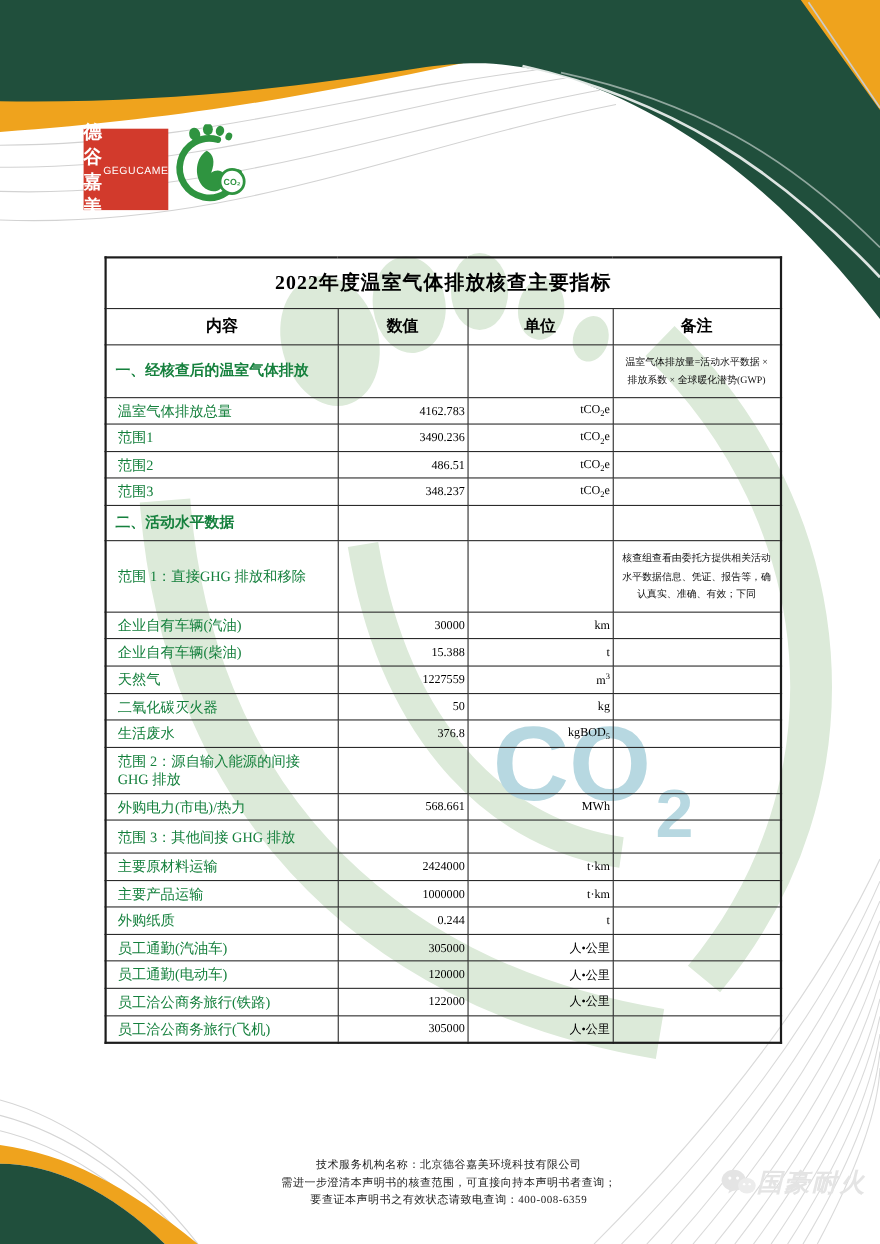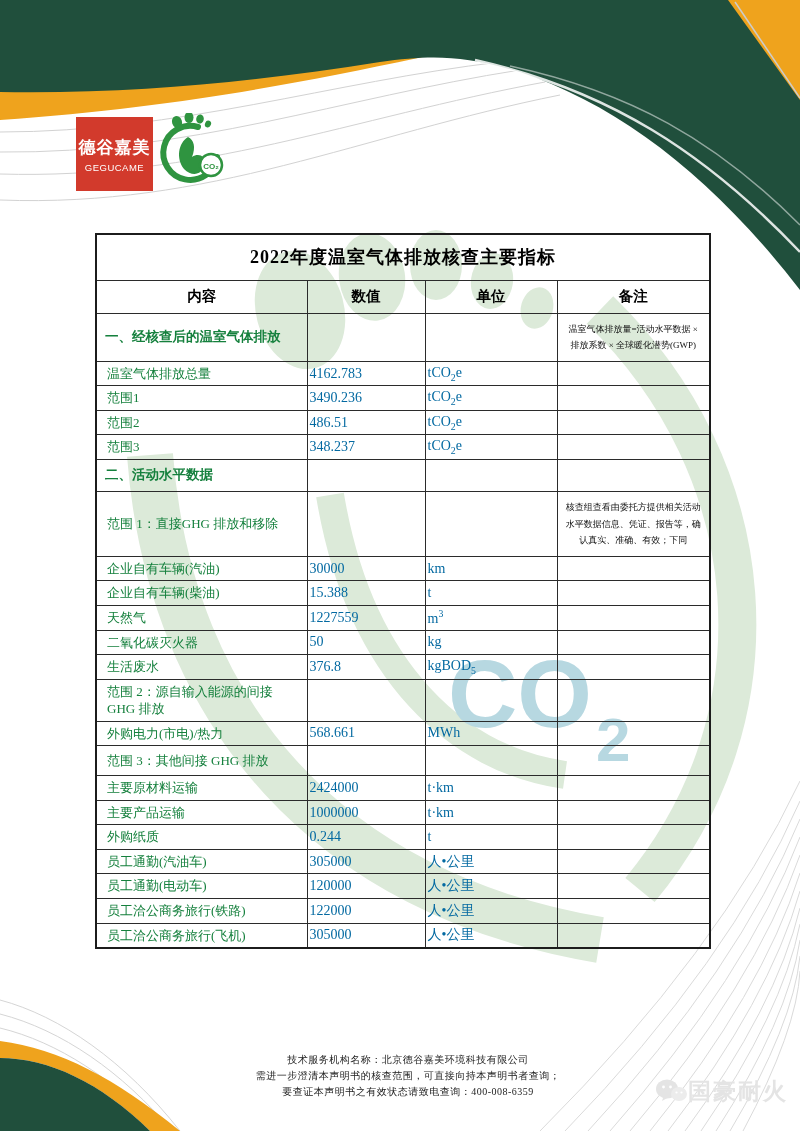--- a/index.html
+++ b/index.html
@@ -8,48 +8,48 @@
 
   
   .decor { position:absolute; pointer-events:none; }
   #top-decor { top:0; left:0; width:800px; height:340px; }
   #bottom-left-decor { left:0; bottom:0; width:220px; height:145px; }
   #bottom-right-decor { right:0; bottom:0; width:320px; height:480px; }
   #watermark-svg { top:195px; left:0; width:800px; height:800px; z-index:1; }
 
   
   .logo-wrap { position:absolute; top:117px; left:76px; display:flex; align-items:flex-start; z-index:3; }
-  .logo-box { width:77px; height:74px; background:#d23a2c; color:#fff; display:flex; flex-direction:column; justify-content:center; align-items:center; }
+  .logo-box { width:77px; height:74px; background:#d23a2c; color:#fff; display:flex; flex-direction:row; justify-content:center; align-items:center; }
   .logo-cn { font-size:17px; font-weight:bold; letter-spacing:1px; font-family:"Liberation Sans", sans-serif; }
   .logo-en { font-size:9.5px; letter-spacing:.5px; margin-top:3px; font-family:"Liberation Sans", sans-serif; }
   .logo-foot { margin-left:5px; margin-top:-4px; }
 
   
   .table-wrap { position:absolute; top:233px; left:95px; width:614px; z-index:2; }
   table.main { width:614px; border-collapse:collapse; table-layout:fixed; background:transparent; }
   table.main td, table.main th { border:1px solid #2b2b2b; vertical-align:middle; }
   table.main { border:2px solid #1c1c1c; }
   .title-cell { height:46px; text-align:center; font-size:18px; font-weight:bold; letter-spacing:1px; color:#000;font-family:Liberation Serif, serif; }
   th.head { height:33px; font-size:14.5px; font-weight:bold; text-align:center; color:#000; }
   td.c-label { font-size:13px; padding:3px 4px 3px 10px; color:#15803d; line-height:1.35; }
   tr.section td.c-label { font-weight:bold; padding-left:8px; font-size:13.5px; }
-  td.c-value, td.c-unit { text-align:left; font-size:14px; color:#0369a1; padding:2px 2px; }
+  td.c-value, td.c-unit { text-align:right; font-size:11px; color:#000000; padding:2px 2px; }
   td.c-remark { font-size:9px; line-height:1.85; text-align:center; padding:7px 7px; color:#111; }
   tr.data td { height:24px; }
   tr.section td { height:32px; }
   tr.section.first td { height:45px; }
   tr.sub td { height:30px; }
   sub, sup { font-size:70%; }
 
   
   .footer { position:absolute; left:0; right:0; top:1052px; text-align:center; z-index:2;margin-left:16px; }
   .footer div { font-size:10px; color:#222; line-height:16px; letter-spacing:.5px; }
 
   
-  .stamp { position:absolute; right:12px; bottom:24px; display:flex; align-items:center; z-index:2; color:#e2e2e2; }
+  .stamp { position:absolute; right:12px; bottom:40px; display:flex; align-items:center; z-index:2; color:#e2e2e2;font-style:italic; }
   .stamp-text { font-size:23px; font-weight:bold; letter-spacing:2px; color:#e4e4e4; font-family:"Liberation Sans", sans-serif; }
 </style>
 </head>
 <body>
 
 <div class="page">
 
   <svg id="watermark-svg" class="decor" viewBox="0 0 800 800">
     <g fill="#dcead9">
       <ellipse cx="300" cy="115" rx="44" ry="60" transform="rotate(-15 300 115)"></ellipse>

